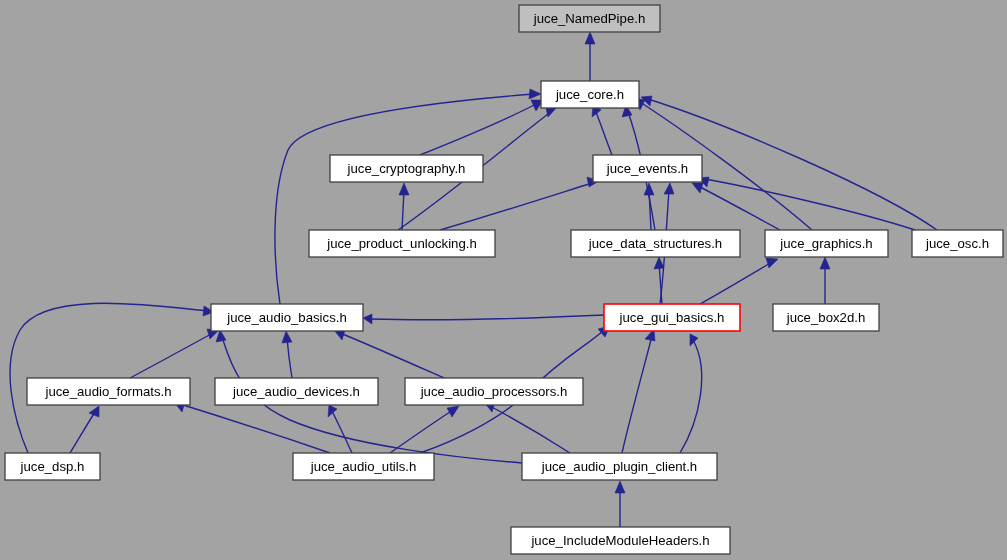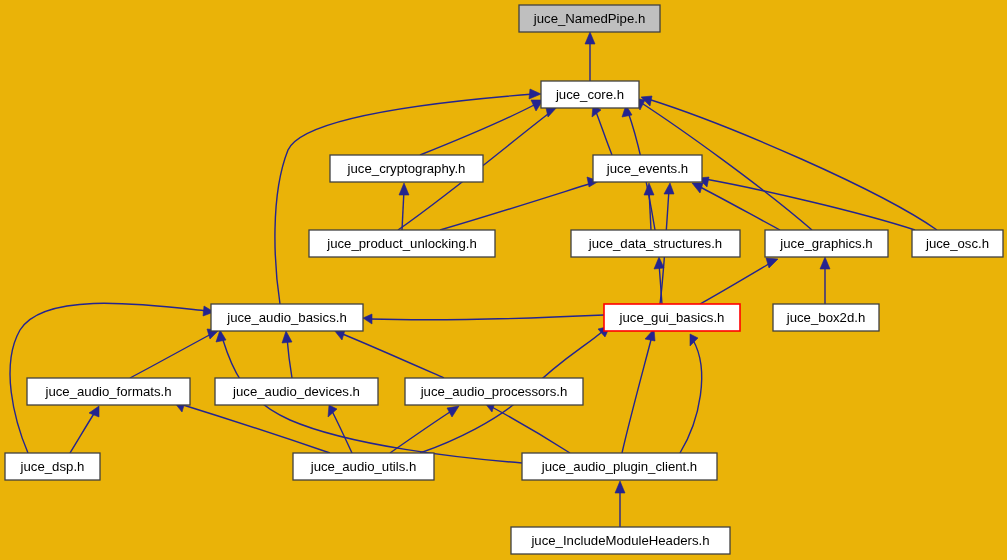--- a/index.html
+++ b/index.html
@@ -4,21 +4,21 @@
 <style>
   html, body {
     margin: 0;
     padding: 0;
     background: #ffffff;
   }
   #graph-root {
     position: relative;
     width: 1007px;
     height: 560px;
-    background: #eab308;
+    background: #a3a3a3;
     font-family: "Liberation Sans", sans-serif;
     overflow: hidden;
   }
   svg#graph-svg {
     position: absolute;
     top: 0;
     left: 0;
     width: 1007px;
     height: 560px;
   }

